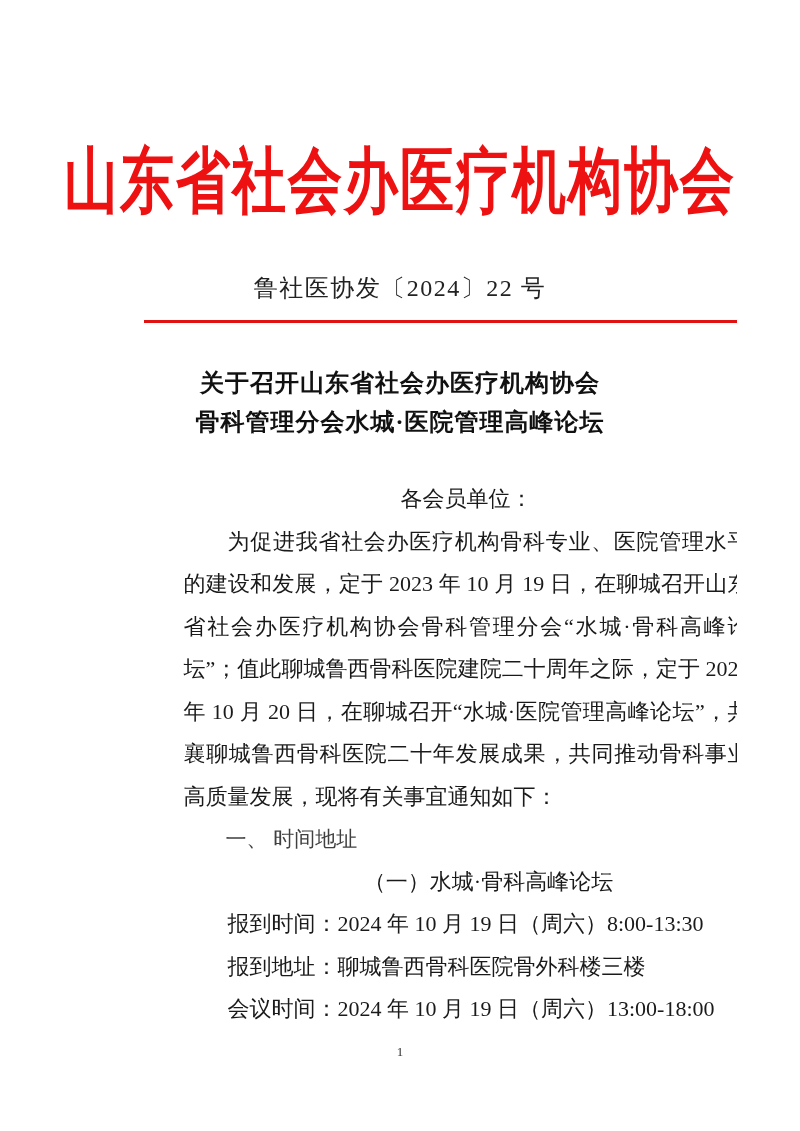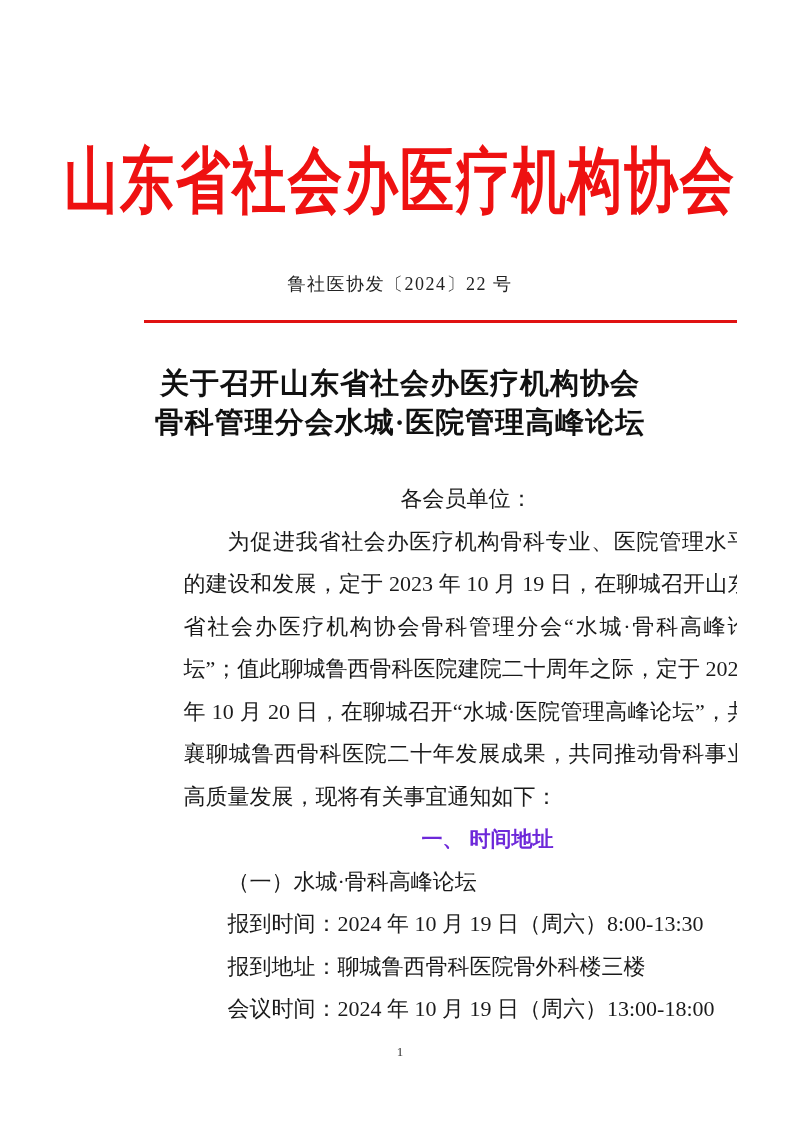--- a/index.html
+++ b/index.html
@@ -36,21 +36,21 @@
       white-space: nowrap;
     }
 
     
     .doc-number {
       position: absolute;
       top: 272px;
       left: 0;
       width: 100%;
       text-align: center;
-      font-size: 18px;
+      font-size: 24px;
       letter-spacing: 1.5px;
       color: #222222;
       white-space: nowrap;
     }
 
     
     .red-line {
       position: absolute;
       top: 320px;
       left: 80px;
@@ -59,21 +59,21 @@
       background: #e01212;
     }
 
     
     .doc-title {
       position: absolute;
       top: 364px;
       left: 0;
       width: 100%;
       text-align: center;
-      font-size: 29px;
+      font-size: 24px;
       font-weight: bold;
       line-height: 39px;
       letter-spacing: 1px;
       color: #111111;
     }
 
     
     .content {
       position: absolute;
       top: 478px;
@@ -87,27 +87,27 @@
       text-align: center;
     }
     .paragraph {
       text-indent: 2em;
       text-align: justify;
       text-align-last: left;
     }
     .section-heading {
       padding-left: 2em;
       font-family: "Liberation Sans", "DejaVu Sans", sans-serif;
-      font-weight: bold;
+      font-weight: normal;
       font-size: 21px;
-      color: #6d28d9;
-      text-align: center;
+      color: #404040;
     }
     .subsection-heading {
       padding-left: 2em;
+      text-align: center;
     }
     .detail-line {
       padding-left: 2em;
       white-space: nowrap;
     }
 
     
     .page-number {
       position: absolute;
       top: 1044px;

